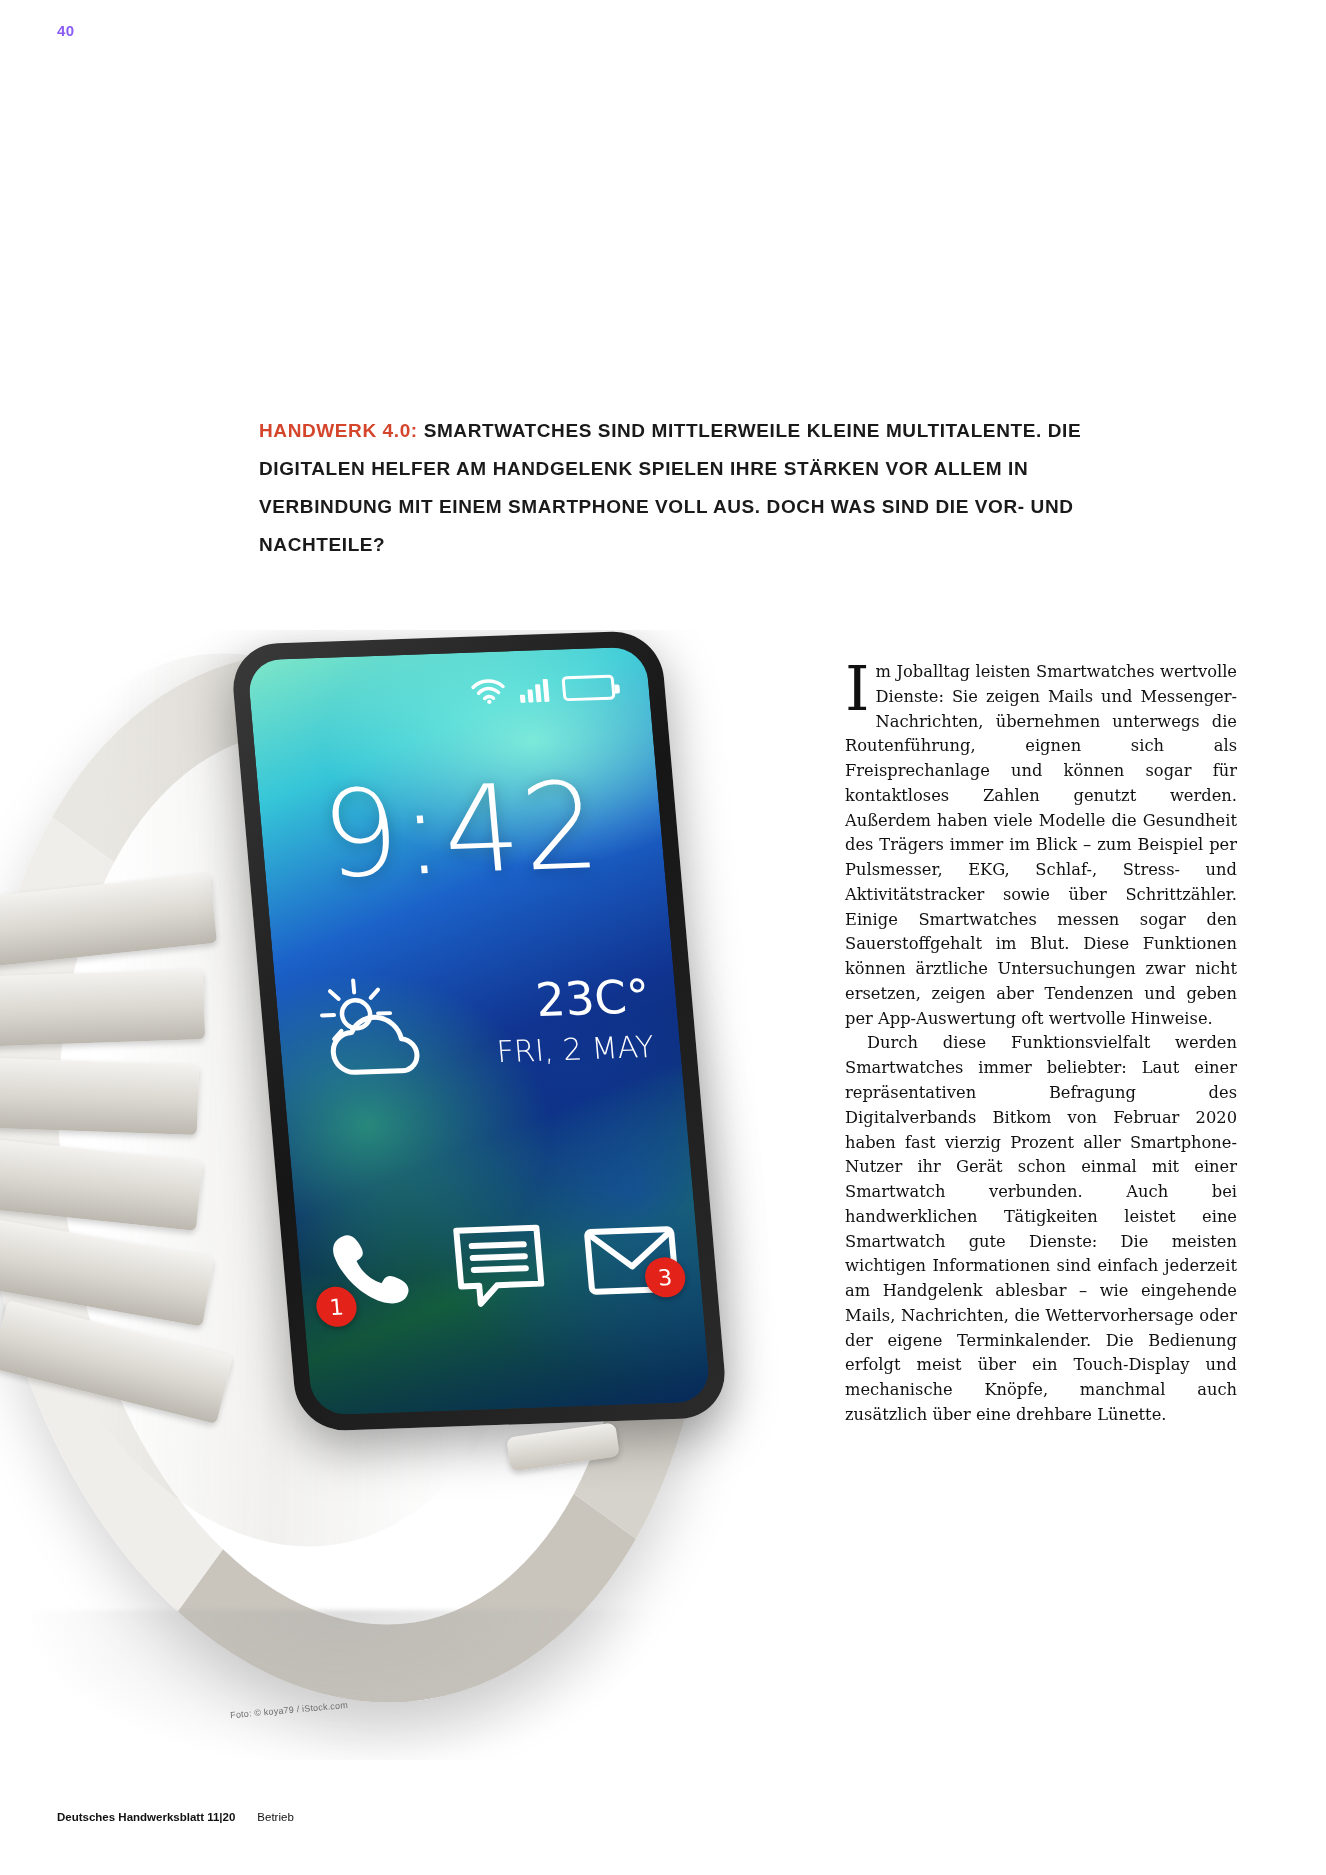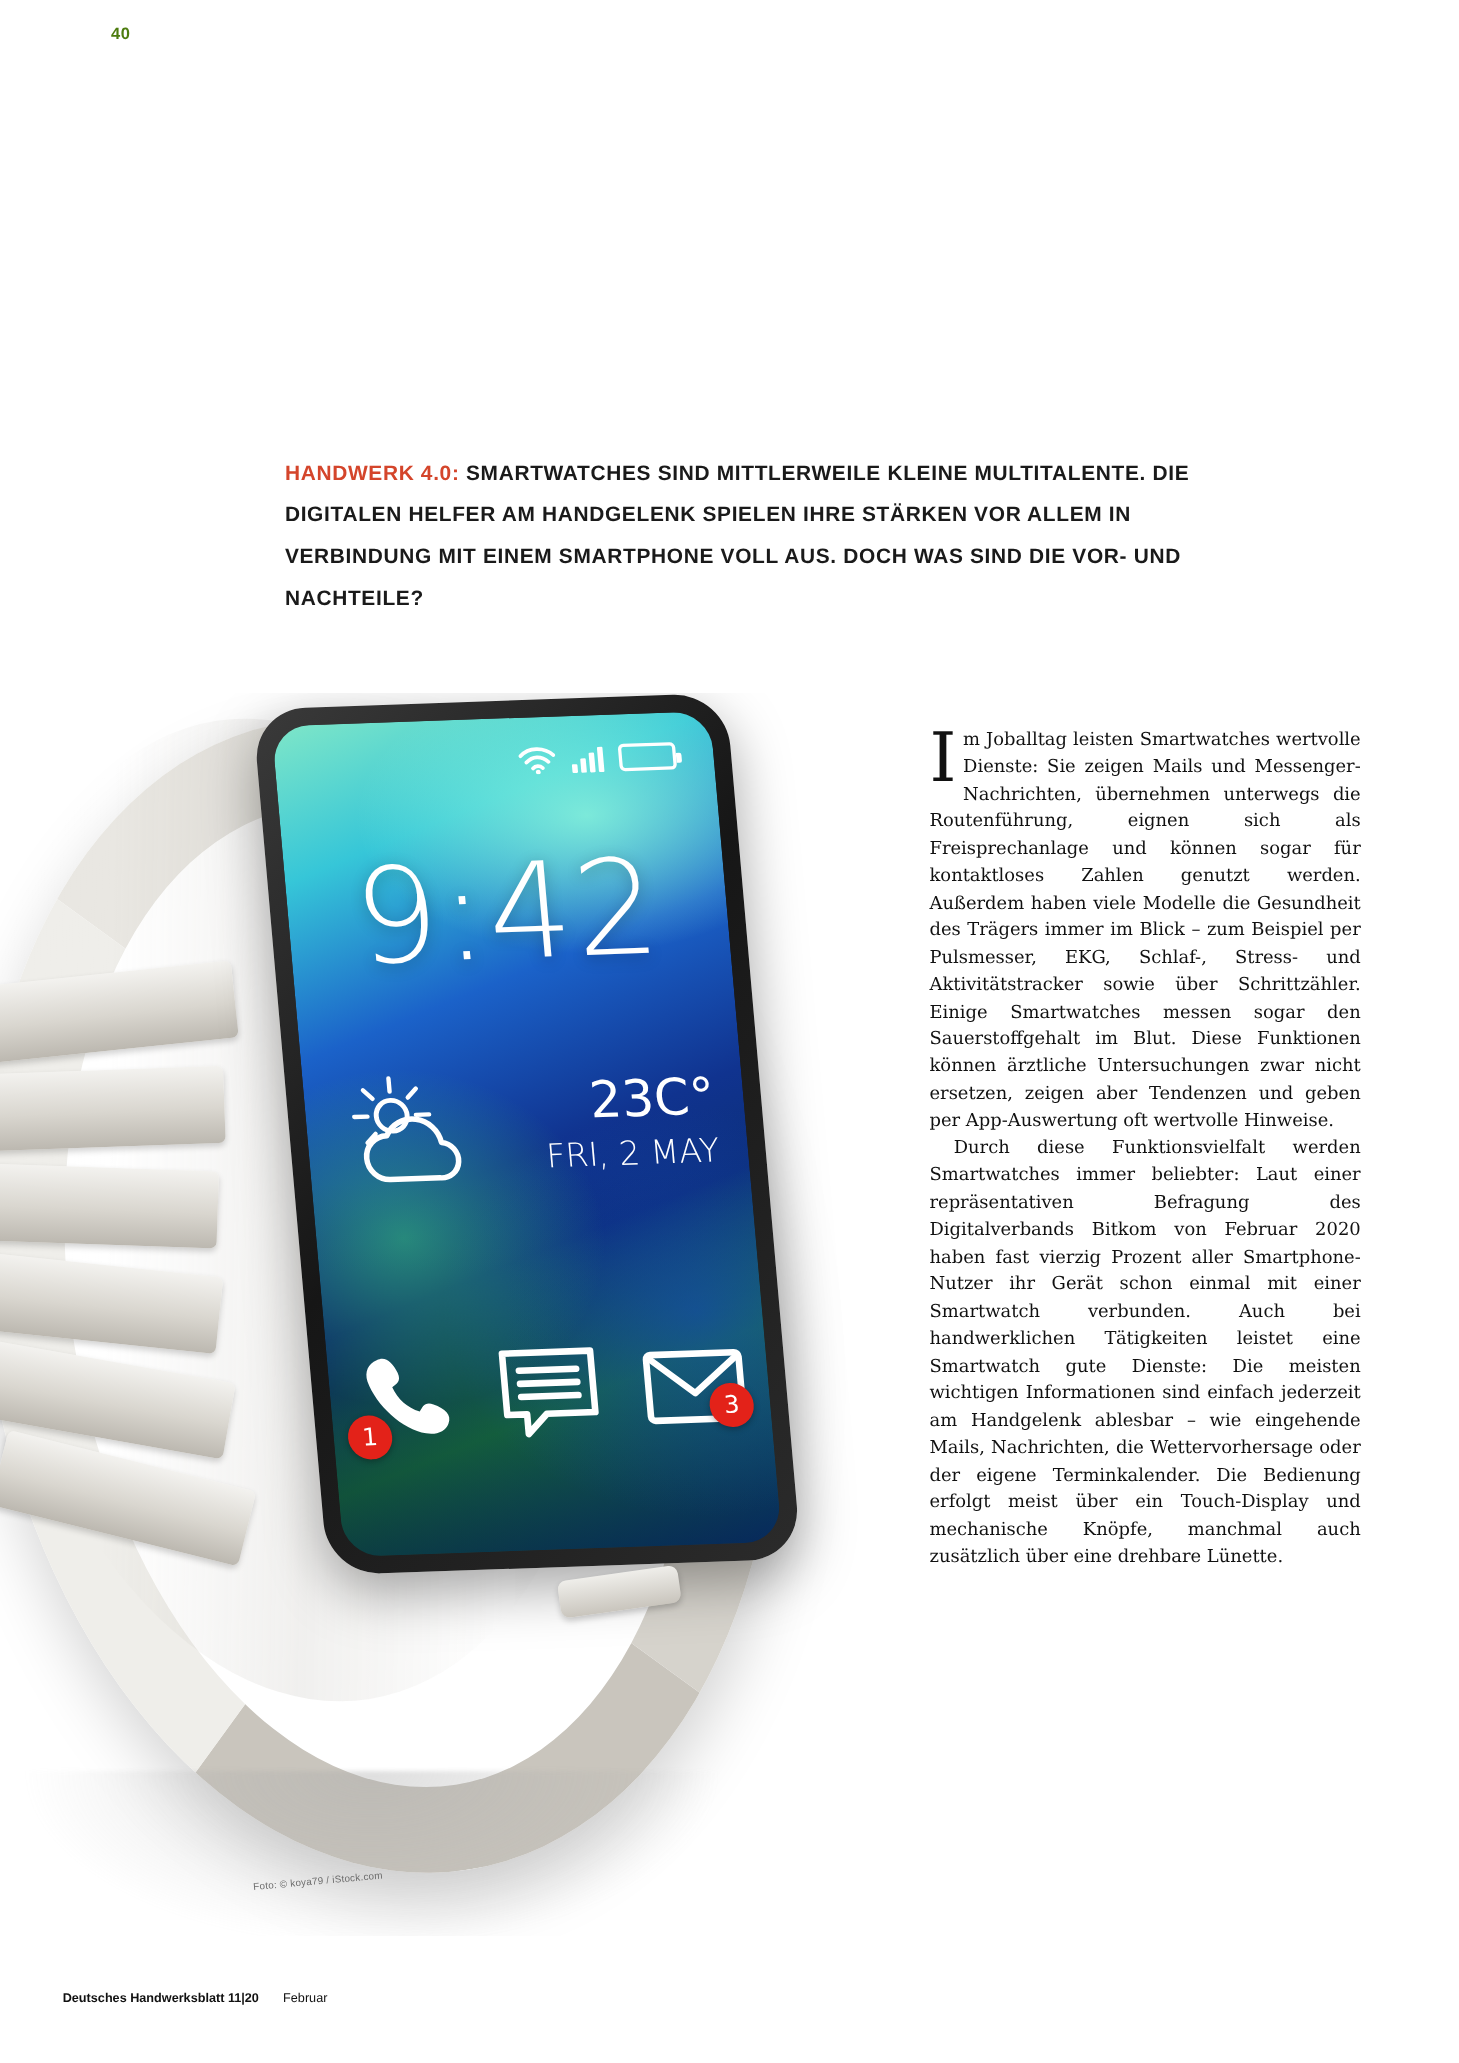--- a/index.html
+++ b/index.html
@@ -18,22 +18,21 @@
 
   
   .folio {
     position: absolute;
     left: 57px;
     top: 22px;
     font-family: "Liberation Sans", sans-serif;
     font-size: 15px;
     font-weight: bold;
     letter-spacing: 0.5px;
-    color: #4d7c0f;
-    margin-left: 44px;
+    color: #8b5cf6;
   }
 
   
   .headline {
     position: absolute;
     left: 160px;
     top: 228px;
     width: 980px;
     font-family: "DejaVu Serif", serif;
     font-size: 53px;
@@ -437,16 +436,16 @@
 
   <div class="bodycol">
     <p>
       <span class="dropcap">I</span><span>m Joballtag leisten Smartwatches wertvolle Dienste: Sie zeigen Mails und Messenger-Nachrichten, übernehmen unterwegs die Routenführung, eignen sich als Freisprechanlage und können sogar für kontaktloses Zahlen genutzt werden. Außerdem haben viele Modelle die Gesundheit des Trägers immer im Blick – zum Beispiel per Pulsmesser, EKG, Schlaf-, Stress- und Aktivitätstracker sowie über Schrittzähler. Einige Smartwatches messen sogar den Sauerstoffgehalt im Blut. Diese Funktionen können ärztliche Untersuchungen zwar nicht ersetzen, zeigen aber Tendenzen und geben per App-Auswertung oft wertvolle Hinweise.</span>
     </p>
     <p>Durch diese Funktionsvielfalt werden Smartwatches immer beliebter: Laut einer repräsentativen Befragung des Digitalverbands Bitkom von Februar 2020 haben fast vierzig Prozent aller Smartphone-Nutzer ihr Gerät schon einmal mit einer Smartwatch verbunden. Auch bei handwerklichen Tätigkeiten leistet eine Smartwatch gute Dienste: Die meisten wichtigen Informationen sind einfach jederzeit am Handgelenk ablesbar – wie eingehende Mails, Nachrichten, die Wettervorhersage oder der eigene Terminkalender. Die Bedienung erfolgt meist über ein Touch-Display und mechanische Knöpfe, manchmal auch zusätzlich über eine drehbare Lünette.</p>
   </div>
 
   <div class="footer">
     <span class="pub">Deutsches Handwerksblatt 11|20</span>
-    <span class="sec">Februar</span>
+    <span class="sec">Betrieb</span>
   </div>
 
 </div>
 
 </body></html>

